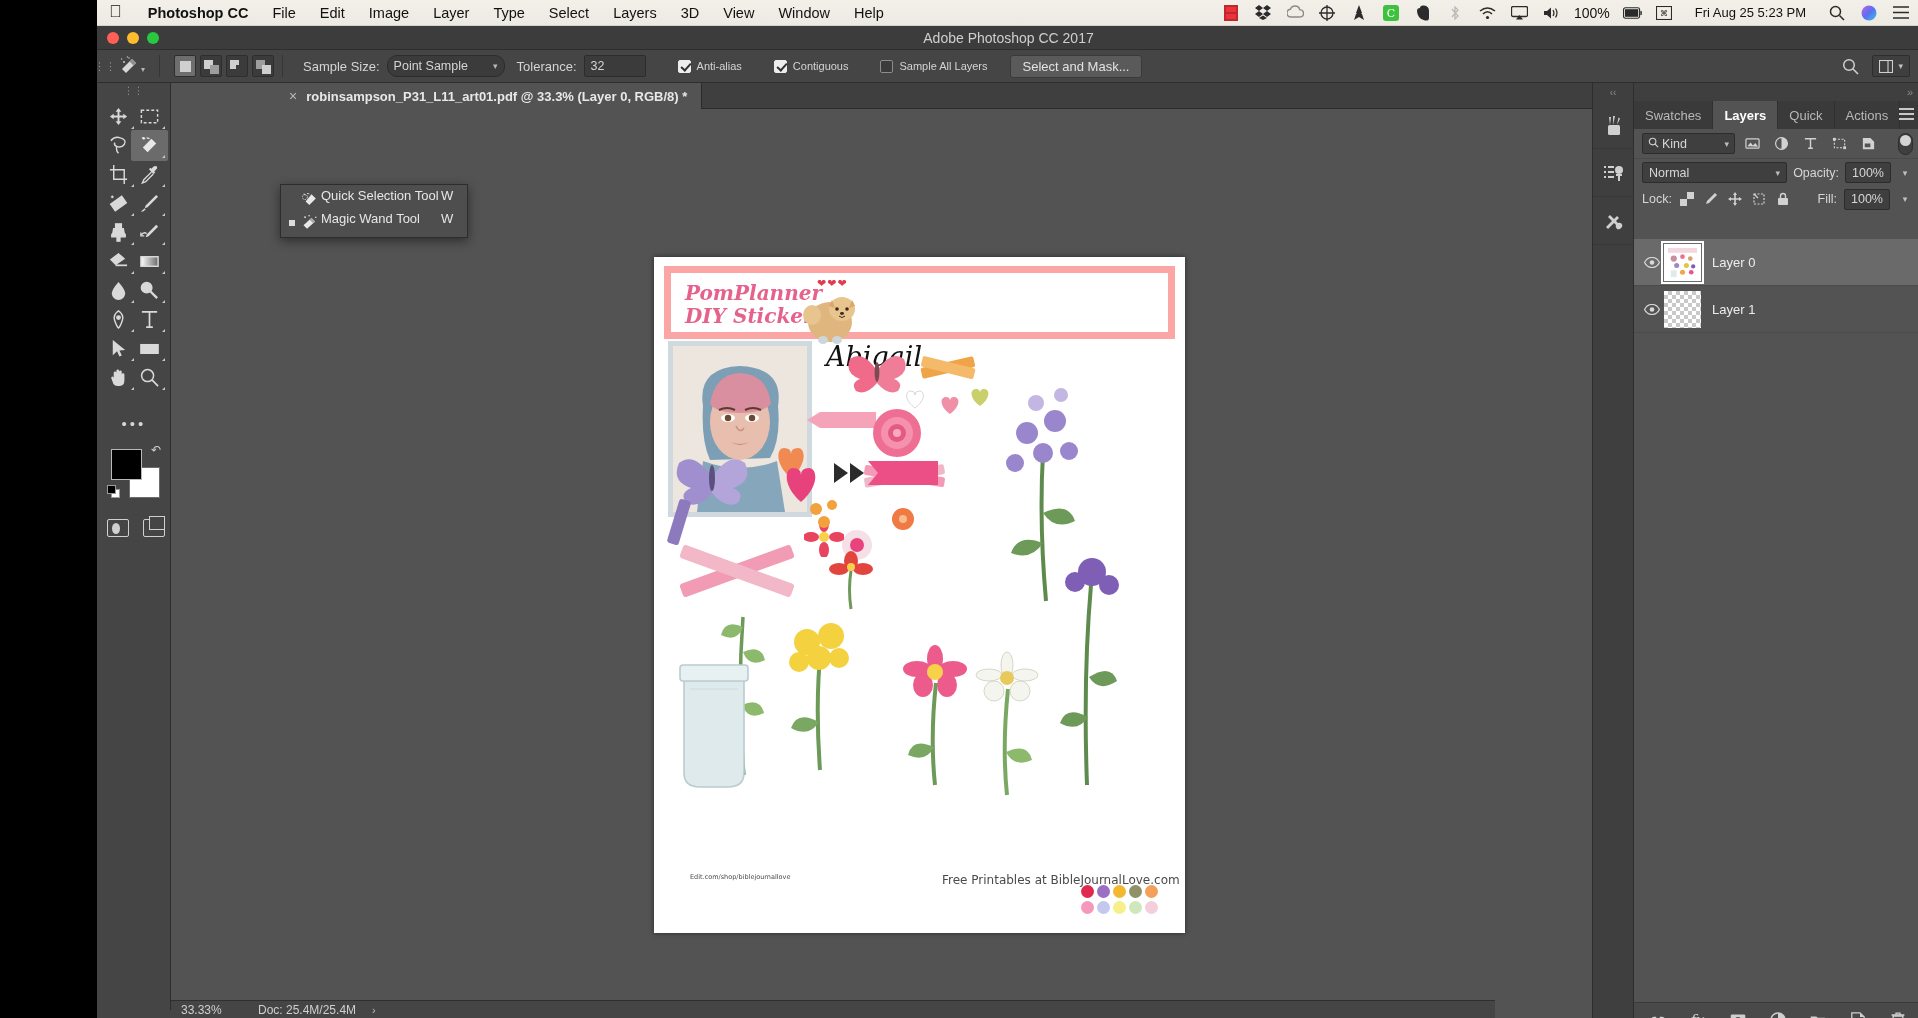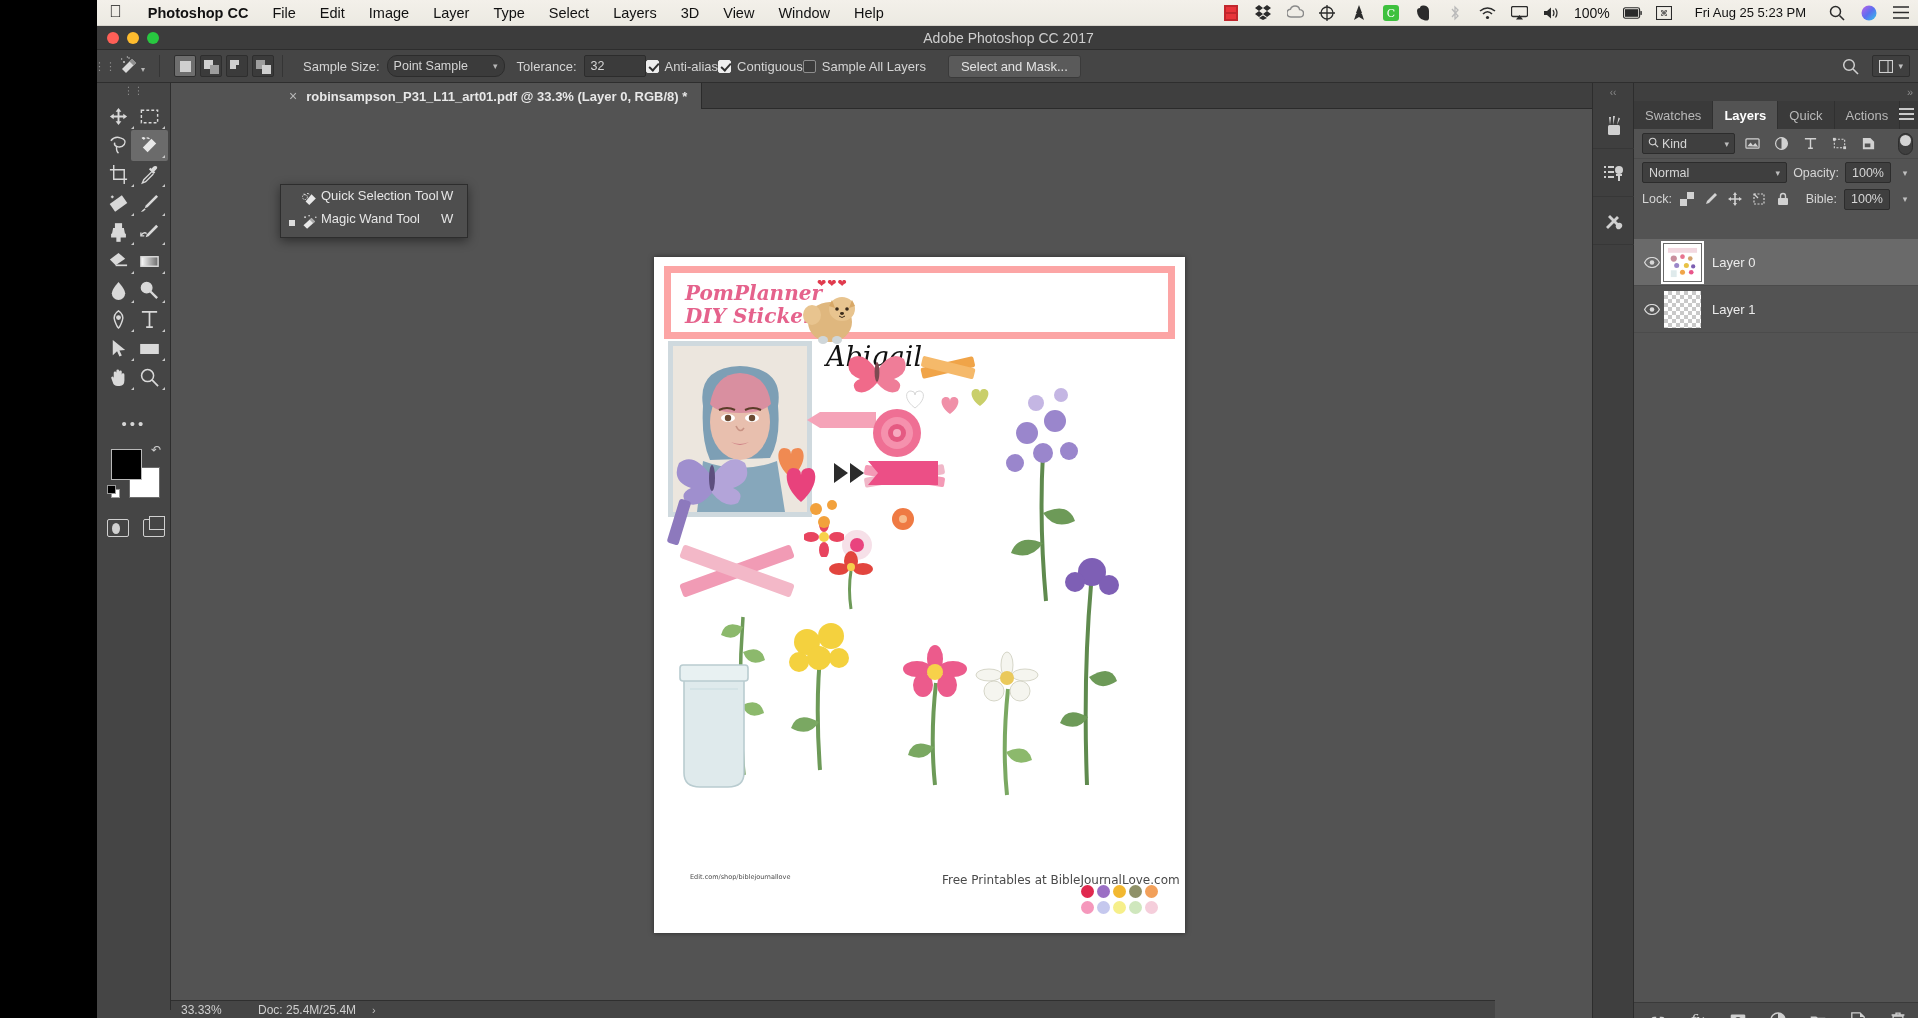--- a/index.html
+++ b/index.html
@@ -65,21 +65,21 @@
   .dropdown{
     height:22px; background:#3b3b3b; border:1px solid #2c2c2c; border-radius:10px;
     display:inline-flex; align-items:center; padding:0 6px; margin-left:7px;
     min-width:118px; justify-content:space-between; font-size:12.5px;
   }
   .dropdown .cv{ font-size:9px; color:#b7b7b7; margin-left:10px;}
   .numfield{
     height:22px; width:62px; background:#3b3b3b; border:1px solid #2c2c2c; border-radius:2px;
     display:inline-flex; align-items:center; padding:0 6px; margin-left:7px; font-size:12.5px;
   }
-  .chk{ display:inline-flex; align-items:center; margin-left:0; font-size:13px; white-space:nowrap;}
+  .chk{ display:inline-flex; align-items:center; margin-left:32px; font-size:11px; white-space:nowrap;}
   .box{ width:13px; height:13px; border-radius:2px; border:1px solid #8d8d8d; background:#3b3b3b; margin-right:6px; position:relative;}
   .box.on{ background:#ededed; border-color:#ededed;}
   .box.on:after{
     content:""; position:absolute; left:4px; top:0px; width:4px; height:8px;
     border:solid #2f2f2f; border-width:0 2px 2px 0; transform:rotate(42deg);
   }
   .btn{
     height:23px; background:#5a5a5a; border:1px solid #3a3a3a; border-radius:3px;
     display:inline-flex; align-items:center; padding:0 12px; margin-left:22px;
     font-size:13px; color:#e2e2e2;
@@ -1021,21 +1021,21 @@
                   <path d="M2 2 H12 V12 H2 Z" fill="none" stroke="#d2d2d2" stroke-width="1.2" stroke-dasharray="2 1.5"></path>
                   <path d="M2 2 L6 6" stroke="#d2d2d2" stroke-width="1.2"></path>
                 </svg>
           </span>
           <span class="li">
             <svg viewBox="0 0 14 14">
                   <rect x="2" y="6" width="10" height="7" rx="1" fill="#d2d2d2"></rect>
                   <path d="M4.5 6 V4 a2.5 2.5 0 0 1 5 0 V6" fill="none" stroke="#d2d2d2" stroke-width="1.4"></path>
                 </svg>
           </span>
-          <span style="margin-left:auto;">Bible:</span>
+          <span style="margin-left:auto;">Fill:</span>
           <span class="opVal">100%</span>
           <span class="caretbox">▾</span>
         </div>
 
         <div class="layerlist">
           <div class="layer sel">
             <span class="eye">
               <svg viewBox="0 0 16 11">
                     <path d="M8 0.5 C3 0.5 0.6 5.5 0.6 5.5 S3 10.5 8 10.5 s7.4-5 7.4-5 S13 0.5 8 0.5 Z" fill="none" stroke="#d8d8d8" stroke-width="1.2"></path>
                     <circle cx="8" cy="5.5" r="2.3" fill="#d8d8d8"></circle>

